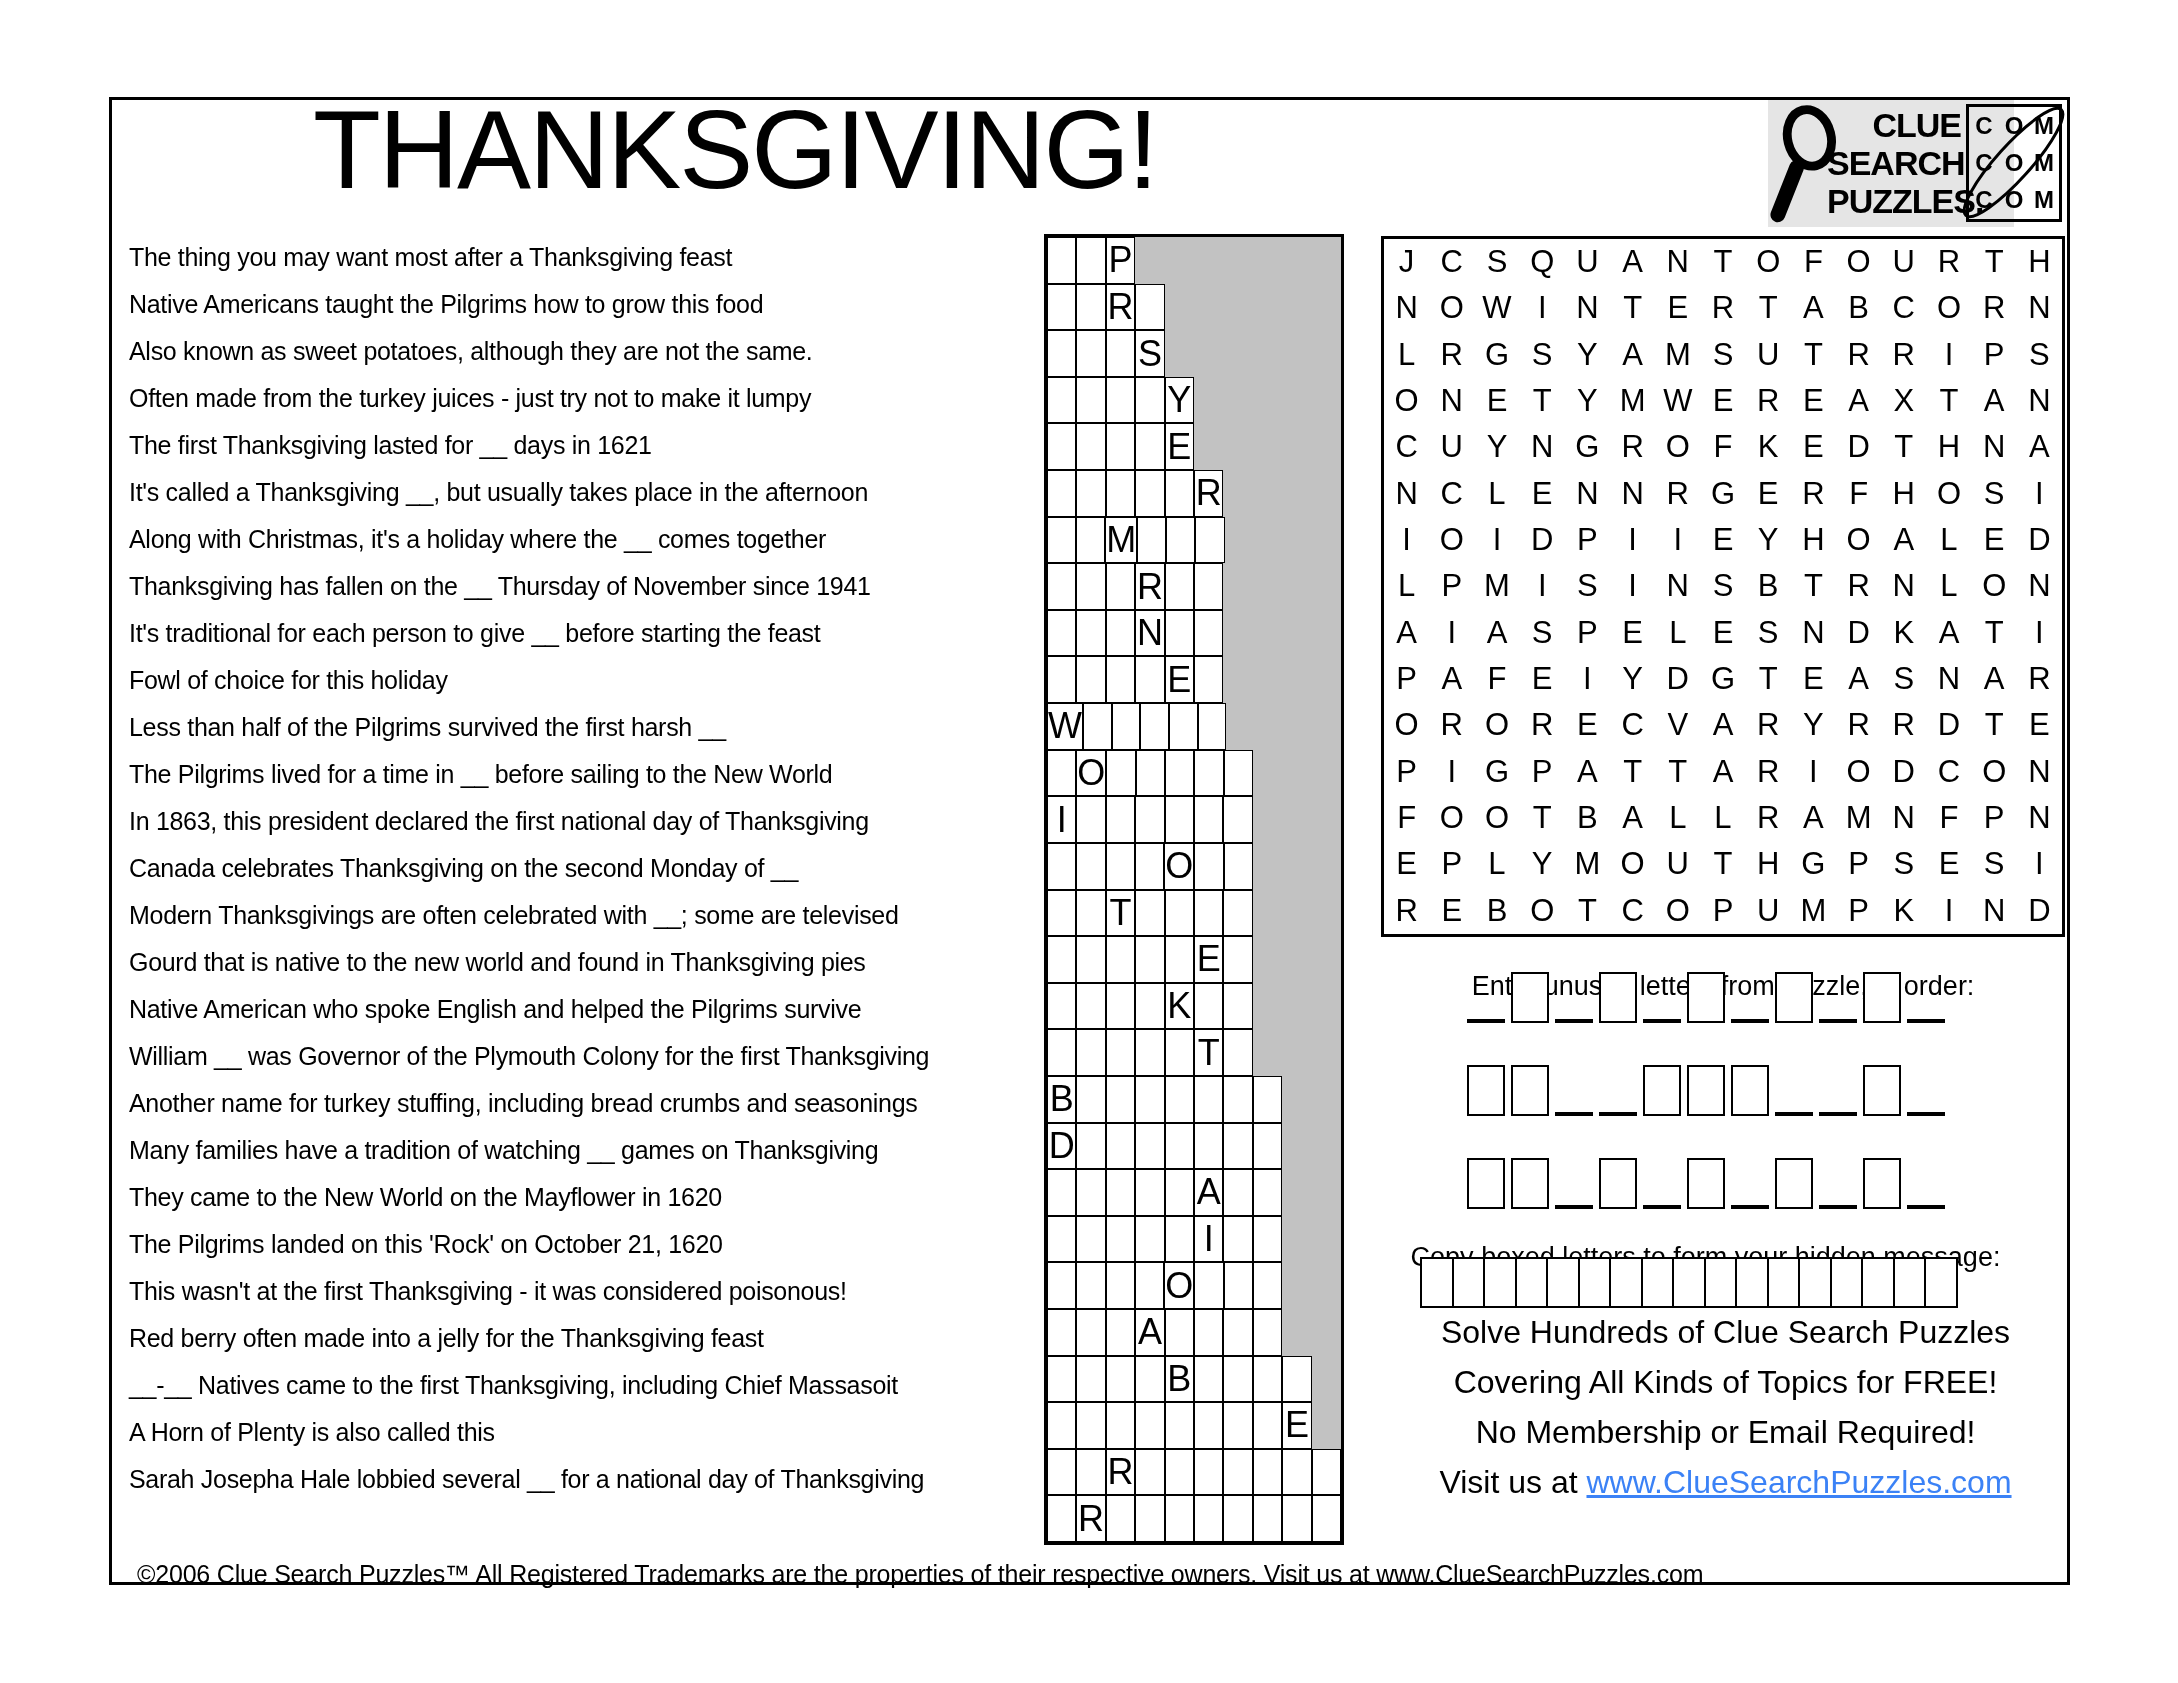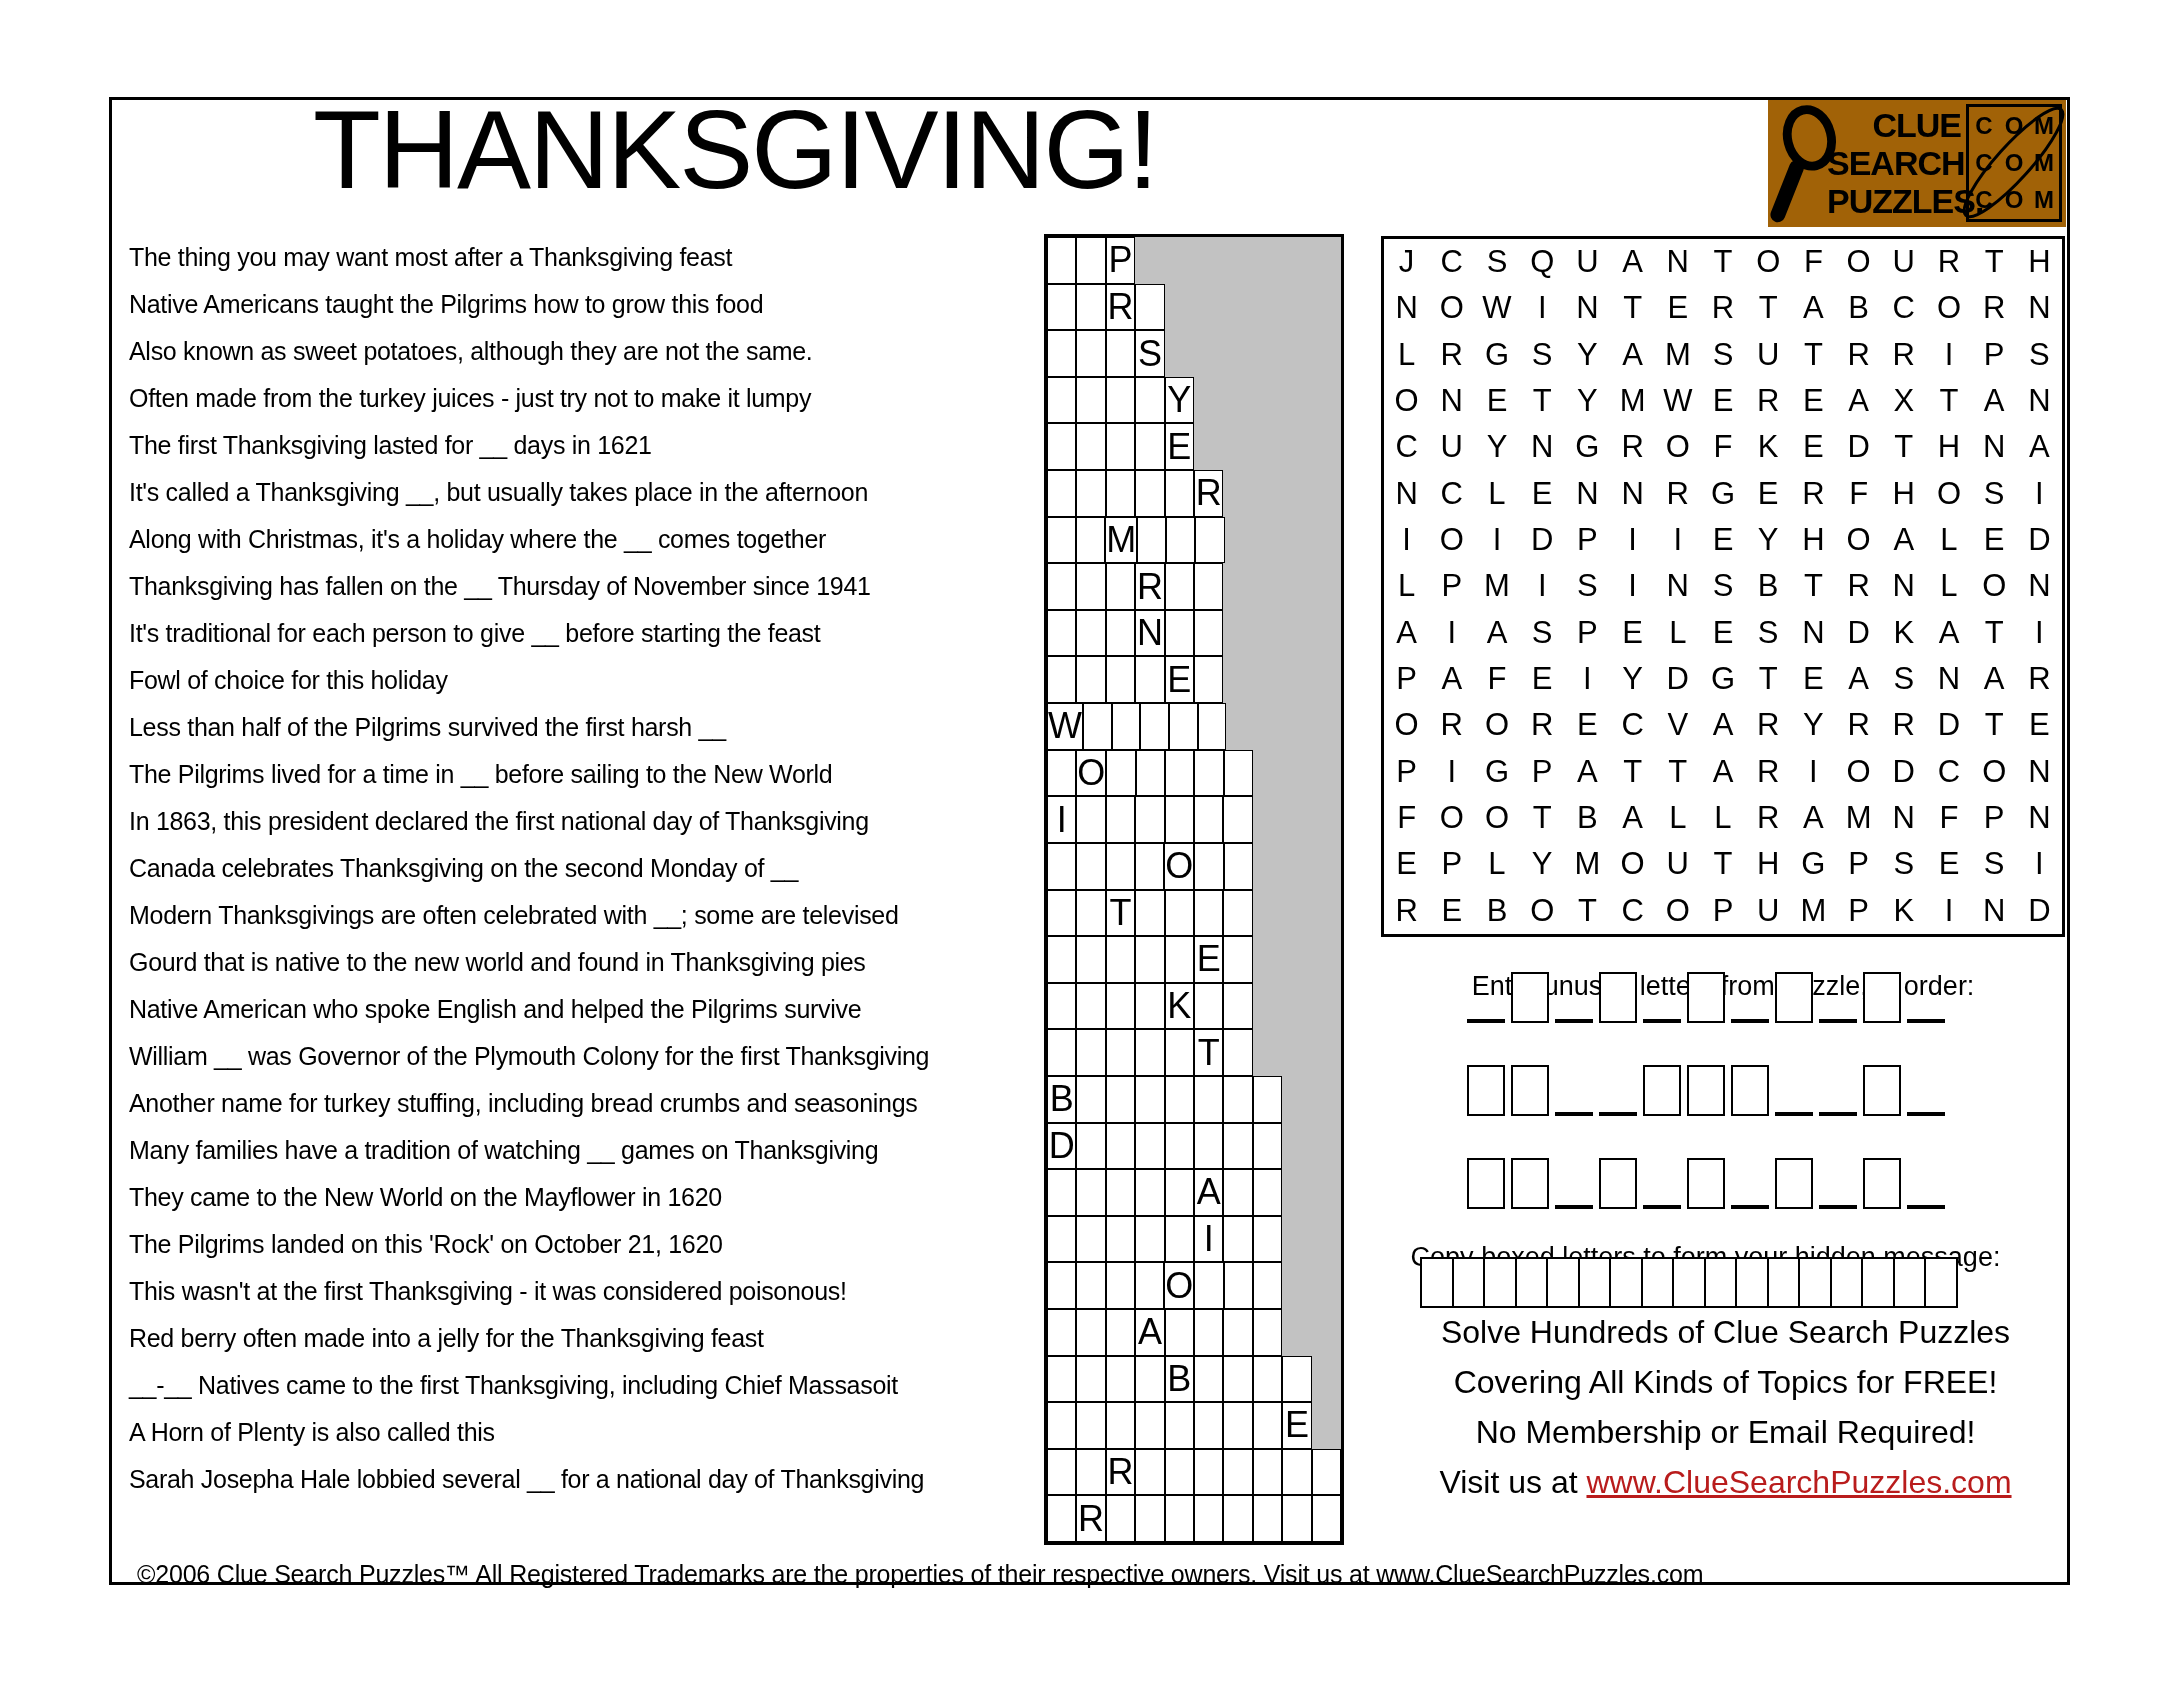--- a/index.html
+++ b/index.html
@@ -4,21 +4,21 @@
 <style>
   * { margin:0; padding:0; box-sizing:border-box; }
   html,body { width:2178px; height:1683px; background:#ffffff; font-family:"Liberation Sans", sans-serif; color:#000; }
 
   .frame { position:absolute; left:109px; top:97px; width:1961px; height:1488px; border:3px solid #000; }
 
   .title { position:absolute; left:313px; top:95px; width:1416px; text-align:left;
            font-size:111px; line-height:1.0; letter-spacing:-2px; white-space:nowrap; }
 
   
-  .logo { position:absolute; left:1768px; top:100px; width:298px; height:127px; background:#a16207; }
+  .logo { position:absolute; left:1768px; top:100px; width:246px; height:127px; background:#e5e5e5; }
   .logo-text { position:absolute; left:59px; top:6px; width:134px; text-align:right;
                font-weight:bold; font-size:34px; line-height:38px; letter-spacing:-1px; }
   .com-box { position:absolute; left:198px; top:4px; width:96px; height:118px; border:3px solid #000;
              display:grid; grid-template-columns:repeat(3,1fr); grid-auto-rows:1fr; }
   .com-cell { display:flex; align-items:center; justify-content:center; font-weight:bold; font-size:24px; }
   .com-oval { position:absolute; left:0; top:0; pointer-events:none; }
   .glass-svg { position:absolute; left:0; top:2px; }
 
   
   .clues { position:absolute; left:129px; top:234px; width:931px; }
@@ -45,21 +45,21 @@
   .slot-line { width:38px; height:4px; background:#000; }
 
   
   .copy-label { position:absolute; left:1381px; top:1222px; width:649px; text-align:center; font-size:27px;margin-top:20px; }
   .strip { position:absolute; left:1420px; top:1257px; display:flex; }
   .strip-cell { width:34px; height:51px; border:2.5px solid #000; margin-left:-2.5px; background:#fff; }
   .strip-cell:first-child { margin-left:0; }
 
   
   .promo { position:absolute; left:1384px; top:1307px; width:683px; text-align:center; font-size:32px; line-height:50px; }
-  .promo a { color:#b91c1c; text-decoration:underline; }
+  .promo a { color:#3b82f6; text-decoration:underline; }
 
   .copyright { position:absolute; left:137px; top:1560px; font-size:25px; letter-spacing:-0.2px; white-space:nowrap; }
 </style>
 </head>
 <body>
 
 <div class="frame"></div>
 
 <div class="title">THANKSGIVING!</div>
 

